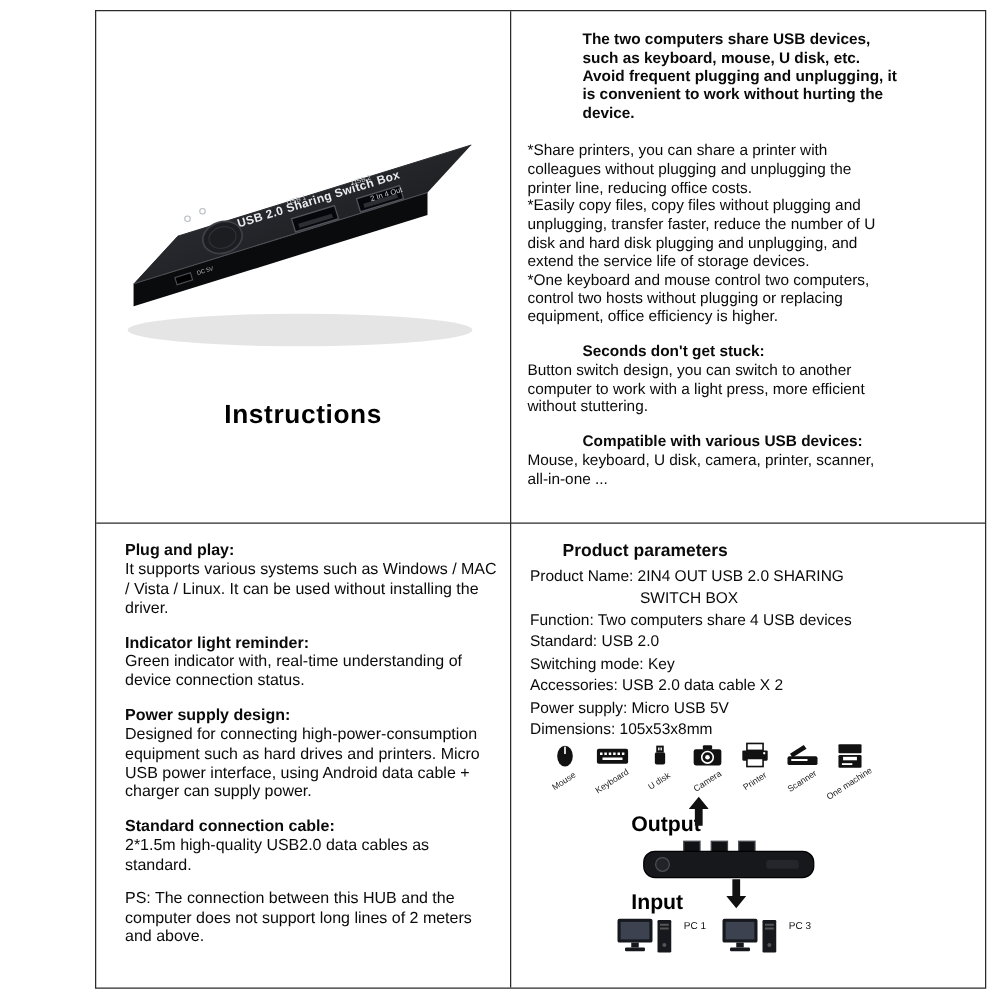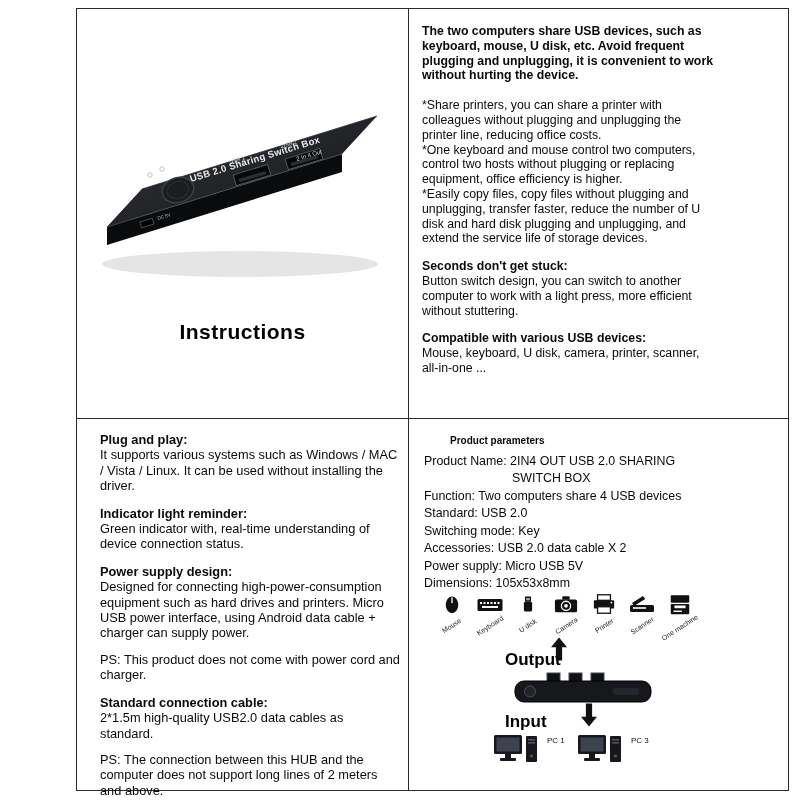--- a/index.html
+++ b/index.html
@@ -11,33 +11,33 @@
   .divider-h { position:absolute; left:77px; top:418px; width:711px; height:1px; background:#2b2b2b; }
   .divider-v { position:absolute; left:408px; top:9px; width:1px; height:781px; background:#2b2b2b; }
 
   
   .photo-area { position:absolute; left:92px; top:112px; width:300px; height:205px; }
   .instructions { position:absolute; left:77px; top:320px; width:331px; text-align:center;
                   font-size:21px; font-weight:bold; letter-spacing:.5px; color:#000; }
 
   
   .tr { position:absolute; left:422px; top:24px; width:297px; font-size:12.3px; line-height:14.8px; color:#0a0a0a; }
-  .tr p.b { font-weight:bold; }
+  .tr p.b { font-weight:bold;margin-left:44px; }
   .tr p.gap { margin-top:15px; }
   .tr p.gap2 { margin-top:13px; }
 
   
   .bl { position:absolute; left:100px; top:432px; width:300px; font-size:12.8px; line-height:15.4px; color:#0a0a0a; }
   .bl .h { font-weight:bold; margin-top:12px; }
   .bl .h:first-child { margin-top:0; }
   .bl .ps { margin-top:11px; }
 
   
   .br-text { position:absolute; left:424px; top:432px; width:292px; font-size:12.4px; line-height:17.5px; color:#0a0a0a; }
-  .br-text .h { font-weight:bold; margin-left:26px; margin-bottom:3px; font-size:10px; }
+  .br-text .h { font-weight:bold; margin-left:26px; margin-bottom:3px; font-size:14px; }
   .wrap-indent { padding-left:88px; text-indent:-88px; }
 
   .br-diagram { position:absolute; left:409px; top:588px; width:380px; height:200px; }
   .devices-row { position:absolute; left:26px; top:4px; display:flex; gap:4px; }
   .dev { width:34px; height:48px; display:flex; flex-direction:column; align-items:center; }
   .dev-label { font-size:7px; color:#222; white-space:nowrap; transform:rotate(-33deg); margin-top:6px; }
   .io-label { position:absolute; font-size:17px; font-weight:bold; color:#000; }
   .arrow { position:absolute; }
   .hub { position:absolute; left:104px; top:80px; }
   .pc { position:absolute; display:flex; flex-direction:row; }
@@ -102,36 +102,35 @@
       </g>
       <text transform="translate(66,108) rotate(-17)" font-size="4.6" fill="#b9bcc2">DC 5V</text>
     </svg>
   </div>
 
   <div class="instructions">Instructions</div>
 
   <div class="tr">
     <p class="b">The two computers share USB devices, such as keyboard, mouse, U disk, etc. Avoid frequent plugging and unplugging, it is convenient to work without hurting the device.</p>
     <p class="gap">*Share printers, you can share a printer with colleagues without plugging and unplugging the printer line, reducing office costs.</p>
+    <p>*Easily copy files, copy files without plugging and unplugging, transfer faster, reduce the number of U disk and hard disk plugging and unplugging, and extend the service life of storage devices.</p>
     <p>*One keyboard and mouse control two computers, control two hosts without plugging or replacing equipment, office efficiency is higher.</p>
-    <p>*Easily copy files, copy files without plugging and unplugging, transfer faster, reduce the number of U disk and hard disk plugging and unplugging, and extend the service life of storage devices.</p>
     <p class="b gap2">Seconds don't get stuck:</p>
     <p>Button switch design, you can switch to another computer to work with a light press, more efficient without stuttering.</p>
     <p class="b gap2">Compatible with various USB devices:</p>
     <p>Mouse, keyboard, U disk, camera, printer, scanner, all-in-one ...</p>
   </div>
 
   <div class="bl">
     <p class="h">Plug and play:</p>
     <p>It supports various systems such as Windows / MAC / Vista / Linux. It can be used without installing the driver.</p>
     <p class="h">Indicator light reminder:</p>
     <p>Green indicator with, real-time understanding of device connection status.</p>
     <p class="h">Power supply design:</p>
     <p>Designed for connecting high-power-consumption equipment such as hard drives and printers. Micro USB power interface, using Android data cable + charger can supply power.</p>
-    <p class="ps">PS: This product does not come with power cord and charger.</p>
     <p class="h">Standard connection cable:</p>
     <p>2*1.5m high-quality USB2.0 data cables as standard.</p>
     <p class="ps">PS: The connection between this HUB and the computer does not support long lines of 2 meters and above.</p>
   </div>
 
   <div class="br-text">
     <div class="h">Product parameters</div>
     <div class="wrap-indent">Product Name: 2IN4 OUT USB 2.0 SHARING SWITCH BOX</div>
     <div>Function: Two computers share 4 USB devices</div>
     <div>Standard: USB 2.0</div>

